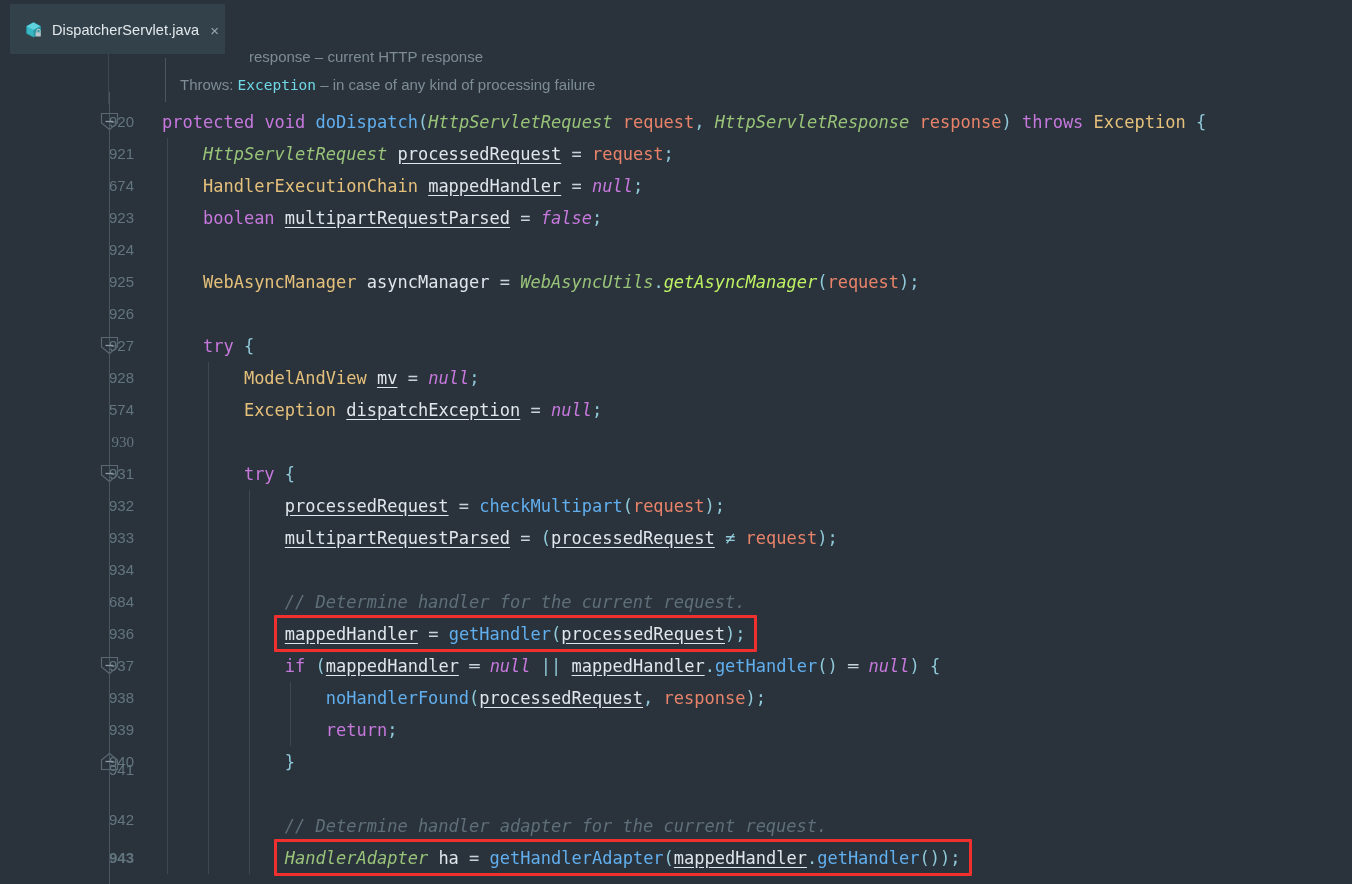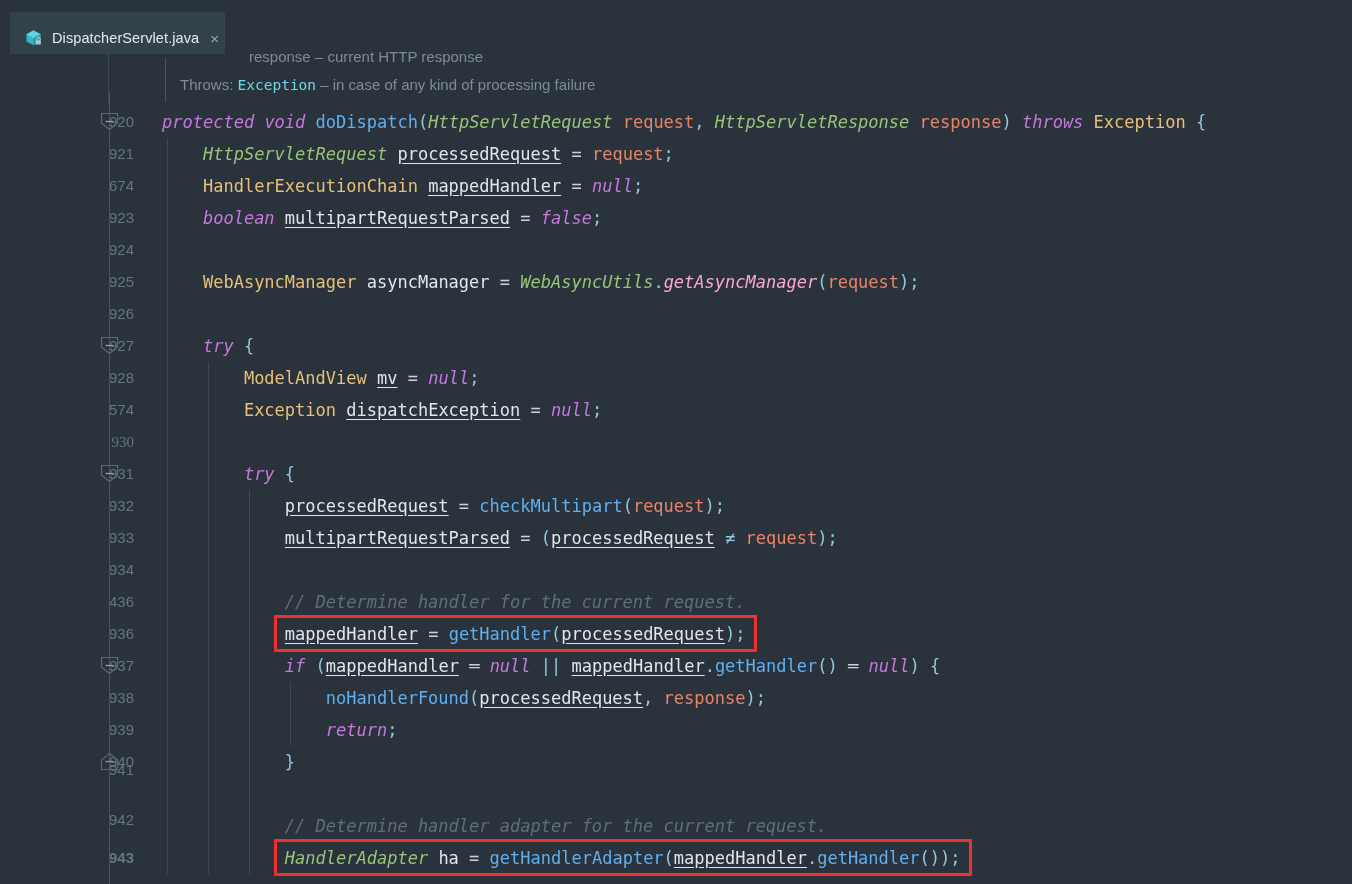--- a/index.html
+++ b/index.html
@@ -8,21 +8,21 @@
     background:#2a333b;
     font-family:"DejaVu Sans Mono", monospace;
     -webkit-font-smoothing:antialiased;
   }
 
   
   #app { position:relative; width:1352px; height:884px; background:#2a333b; }
 
   
   #tabbar {
-    position:absolute; left:0; top:12px; width:1352px; height:54px;
+    position:absolute; left:0; top:4px; width:1352px; height:54px;
     background:#3c4550;
   }
   #tabbar .strip-left {
     position:absolute; left:0; top:0; width:10px; height:54px; background:#2a333b;
   }
   #tabbar .strip-right {
     position:absolute; left:225px; top:0; right:0; height:54px; background:#2a333b;
   }
   .tab {
     position:absolute; left:10px; top:0; width:215px; height:54px;
@@ -91,29 +91,29 @@
     line-height:32px;
     white-space:pre;
   }
   .row { height:32px; position:relative; }
   .txt { position:absolute; left:0; top:0; white-space:pre; }
 
   
   .iguide { position:absolute; width:1px; background:#3c4852; }
 
   
-  .kw   { color:#c678dd; font-style:italic; }            
+  .kw   { color:#c678dd; }            
   .kwn  { color:#c678dd; font-style:italic;text-align:center; }            
   .cls  { color:#e5c07b; }                               
   .iface{ color:#98c379; font-style:italic; }            
   .param{ color:#e8836a; }                               
   .lvar { color:#dfe6ec; text-decoration:underline; text-underline-offset:3px; }
   .fld  { color:#dfe6ec; }
   .mth  { color:#61afef; }                               
-  .smth { color:#f9a8d4; font-style:italic; }            
+  .smth { color:#bef264; font-style:italic; }            
   .punc { color:#8fc8d8; }                               
   .op   { color:#c7d3dc; }                               
   .cmt  { color:#5f6f79; font-style:italic; }            
   .plain{ color:#c7d3dc; }
 
   
   .redbox {
     position:absolute; border:3px solid #f0302f; border-radius:1px;
     pointer-events:none;
   }
@@ -165,21 +165,21 @@
         <div class="lnum" style="top: 162px;">925</div>
         <div class="lnum" style="top: 194px;">926</div>
         <div class="lnum" style="top: 226px;">927</div>
         <div class="lnum" style="top: 258px;">928</div>
         <div class="lnum" style="top: 290px;">574</div>
         <div class="lnum" style="top: 322px; font-family: Liberation Serif, serif;">930</div>
         <div class="lnum" style="top: 354px;">931</div>
         <div class="lnum" style="top: 386px;">932</div>
         <div class="lnum" style="top: 418px;">933</div>
         <div class="lnum" style="top: 450px;">934</div>
-        <div class="lnum" style="top: 482px;">436</div>
+        <div class="lnum" style="top: 482px;">684</div>
         <div class="lnum" style="top: 514px;">936</div>
         <div class="lnum" style="top: 546px;">937</div>
         <div class="lnum" style="top: 578px;">938</div>
         <div class="lnum" style="top: 610px;">939</div>
         <div class="lnum" style="top: 642px;">940</div>
         <div class="lnum" style="top: 650px;">941</div>
         <div class="lnum" style="top: 688px; margin-top: 12px;">942</div>
         <div class="lnum" style="top: 738px; font-weight: bold;">943</div>
       </div>
     <div id="fold">

